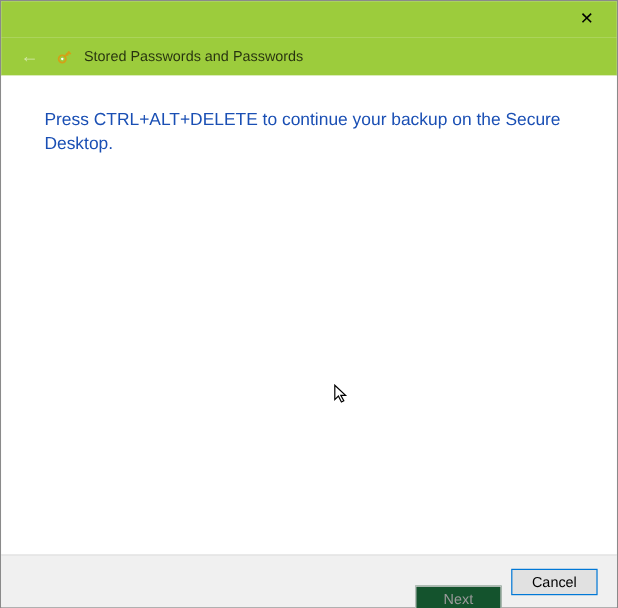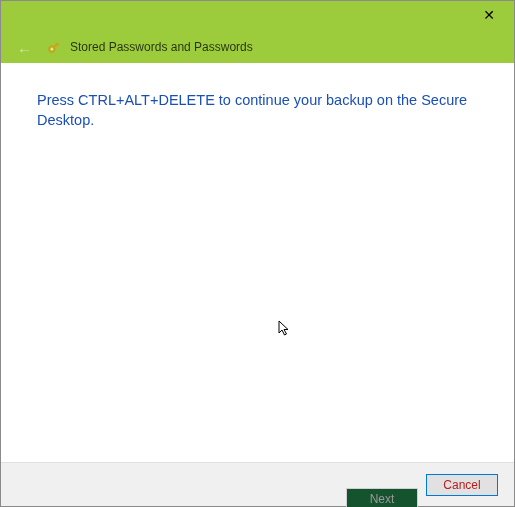--- a/index.html
+++ b/index.html
@@ -109,21 +109,21 @@
     }
     .btn.disabled {
       color: #9a9a9a;
       border: 1px solid #d0d0d0;
       background: #14532d;
       margin-top: 28px;
     }
     .btn.primary {
       border: 1.5px solid #0078d7;
       background: #e1e1e1;
-      color: #b91c1c;
+      color: #000000;
     }
   </style>
 </head>
 <body>
 
 <div class="window">
 
   <div class="titlebar">
     <div class="close-btn">✕</div>
   </div>

